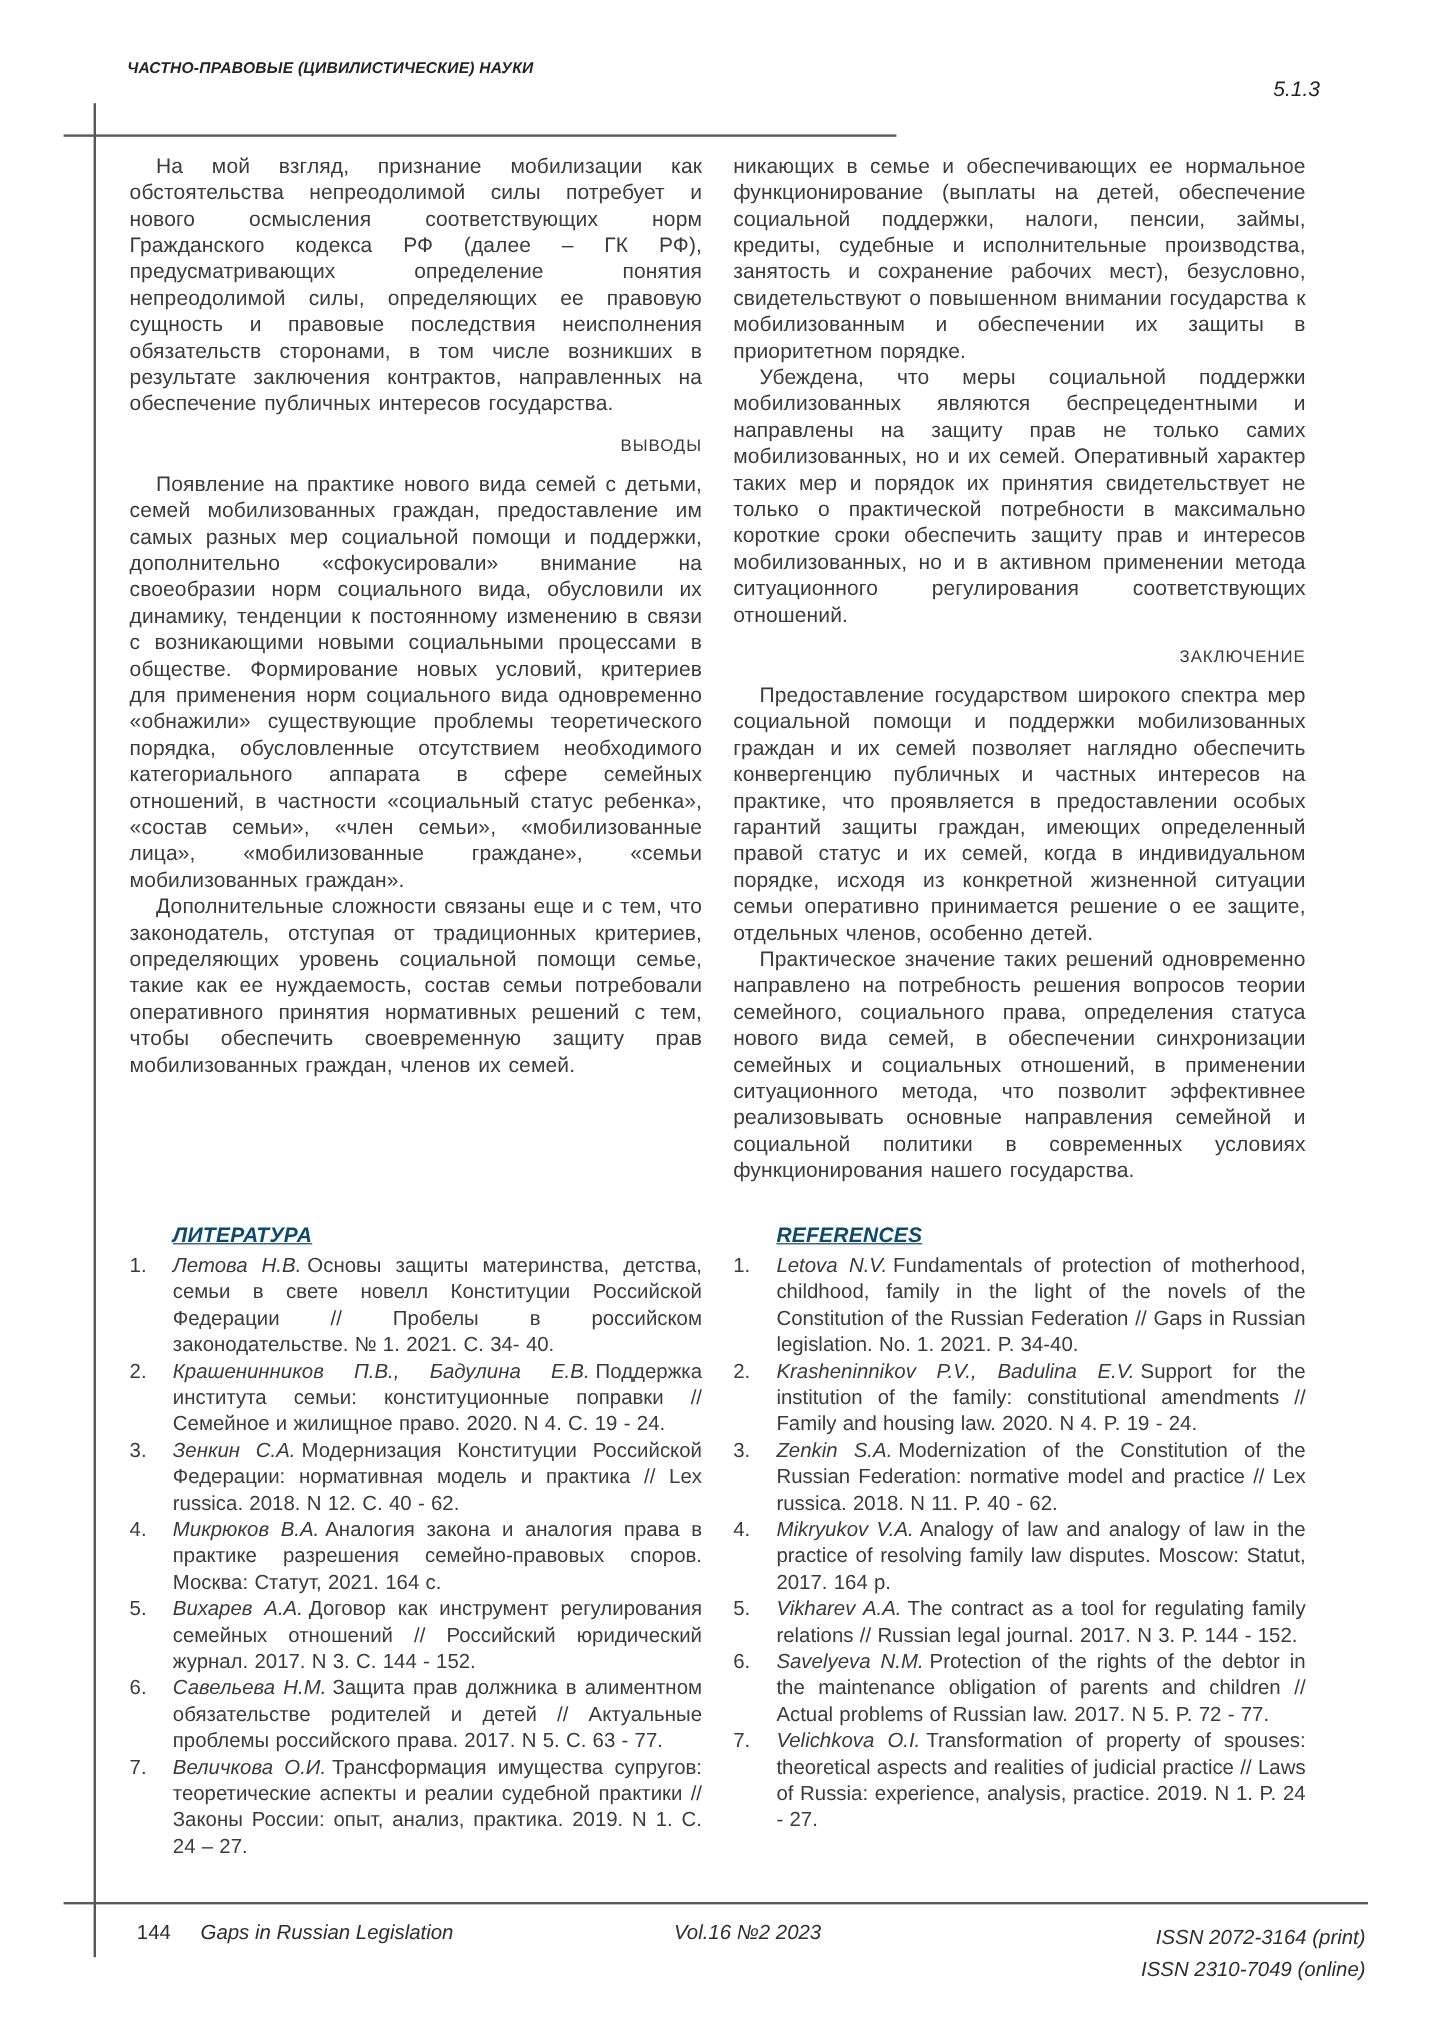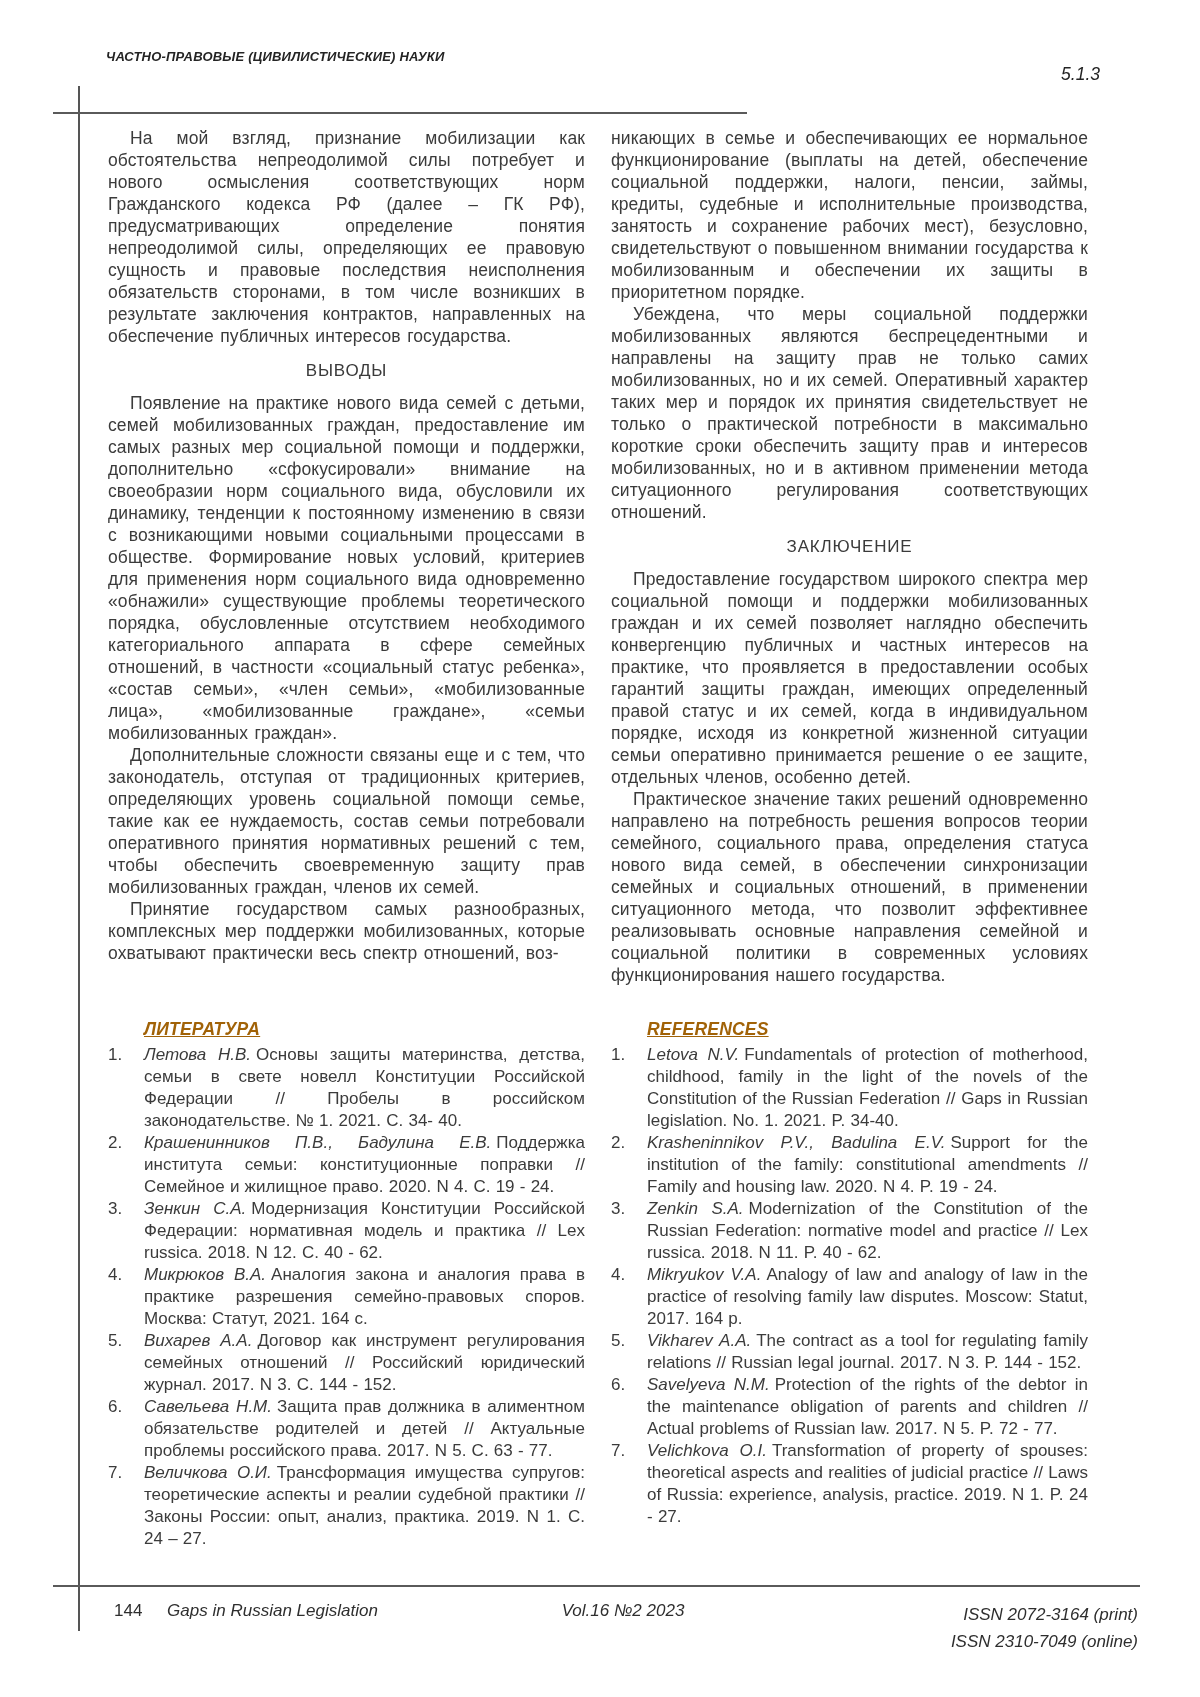--- a/index.html
+++ b/index.html
@@ -23,30 +23,30 @@
     font-weight:normal; font-style:italic; font-size:17.5px; color:#242424;
   }
 
   
   .body-row { position:absolute; left:108px; top:127px; width:980px; display:flex; gap:26px; }
   .col { width:477px; font-size:17.5px; line-height:22px; text-align:justify;
          word-spacing:1.5px; letter-spacing:0.1px; hyphens:auto; }
   .col p { margin:0 0 0 0; text-indent:22px; }
   .col p.cont { text-indent:0; }
   .sect-head {
-    font-size:17px; font-weight:400; color:#3a3a3a; letter-spacing:0.8px;
-    margin:13px 0 10px 0; text-align:center; text-indent:0;
+    font-size:14px; font-weight:400; color:#3a3a3a; letter-spacing:0.8px;
+    margin:13px 0 10px 0; text-align:right; text-indent:0;
   }
 
   
   .refs-row { position:absolute; left:108px; top:1018px; width:980px; display:flex; gap:26px; }
   .ref-col { width:477px; font-size:17px; line-height:22px; word-spacing:0.5px; hyphens:auto; }
   .ref-head {
     font-style:italic; font-weight:bold; text-decoration:underline;
-    font-size:17.5px; color:#a16207; margin:0 0 4px 36px; letter-spacing:0.2px;
+    font-size:17.5px; color:#0c4a6e; margin:0 0 4px 36px; letter-spacing:0.2px;
   }
   .ref-item { display:flex; }
   .ref-num  { flex:0 0 36px; width:36px; }
   .ref-body { flex:1; text-align:justify; }
   .authors  { font-style:italic; margin-right:5px; }
 
   
   .footer {
     position:absolute; left:108px; top:1601px; width:1030px; height:60px;
     font-size:17px; color:#2e2e2e;
@@ -71,21 +71,20 @@
   </div>
   <div class="spec-code">5.1.3</div>
 
   <div class="body-row">
 
     <div class="col">
       <p>На мой взгляд, признание мобилизации как обстоятельства непреодолимой силы потребует и нового осмысления соответствующих норм Гражданского кодекса РФ (далее – ГК РФ), предусматривающих определение понятия непреодолимой силы, определяющих ее правовую сущность и правовые последствия неисполнения обязательств сторонами, в том числе возникших в результате заключения контрактов, направленных на обеспечение публичных интересов государства.</p>
       <div class="sect-head">ВЫВОДЫ</div>
       <p>Появление на практике нового вида семей с детьми, семей мобилизованных граждан, предоставление им самых разных мер социальной помощи и поддержки, дополнительно «сфокусировали» внимание на своеобразии норм социального вида, обусловили их динамику, тенденции к постоянному изменению в связи с возникающими новыми социальными процессами в обществе. Формирование новых условий, критериев для применения норм социального вида одновременно «обнажили» существующие проблемы теоретического порядка, обусловленные отсутствием необходимого категориального аппарата в сфере семейных отношений, в частности «социальный статус ребенка», «состав семьи», «член семьи», «мобилизованные лица», «мобилизованные граждане», «семьи мобилизованных граждан».</p>
       <p>Дополнительные сложности связаны еще и с тем, что законодатель, отступая от традиционных критериев, определяющих уровень социальной помощи семье, такие как ее нуждаемость, состав семьи потребовали оперативного принятия нормативных решений с тем, чтобы обеспечить своевременную защиту прав мобилизованных граждан, членов их семей.</p>
-      <p>Принятие государством самых разнообразных, комплексных мер поддержки мобилизованных, которые охватывают практически весь спектр отношений, воз-</p>
     </div>
 
     <div class="col">
       <p class="cont">никающих в семье и обеспечивающих ее нормальное функционирование (выплаты на детей, обеспечение социальной поддержки, налоги, пенсии, займы, кредиты, судебные и исполнительные производства, занятость и сохранение рабочих мест), безусловно, свидетельствуют о повышенном внимании государства к мобилизованным и обеспечении их защиты в приоритетном порядке.</p>
       <p>Убеждена, что меры социальной поддержки мобилизованных являются беспрецедентными и направлены на защиту прав не только самих мобилизованных, но и их семей. Оперативный характер таких мер и порядок их принятия свидетельствует не только о практической потребности в максимально короткие сроки обеспечить защиту прав и интересов мобилизованных, но и в активном применении метода ситуационного регулирования соответствующих отношений.</p>
       <div class="sect-head">ЗАКЛЮЧЕНИЕ</div>
       <p>Предоставление государством широкого спектра мер социальной помощи и поддержки мобилизованных граждан и их семей позволяет наглядно обеспечить конвергенцию публичных и частных интересов на практике, что проявляется в предоставлении особых гарантий защиты граждан, имеющих определенный правой статус и их семей, когда в индивидуальном порядке, исходя из конкретной жизненной ситуации семьи оперативно принимается решение о ее защите, отдельных членов, особенно детей.</p>
       <p>Практическое значение таких решений одновременно направлено на потребность решения вопросов теории семейного, социального права, определения статуса нового вида семей, в обеспечении синхронизации семейных и социальных отношений, в применении ситуационного метода, что позволит эффективнее реализовывать основные направления семейной и социальной политики в современных условиях функционирования нашего государства.</p>
     </div>
 

